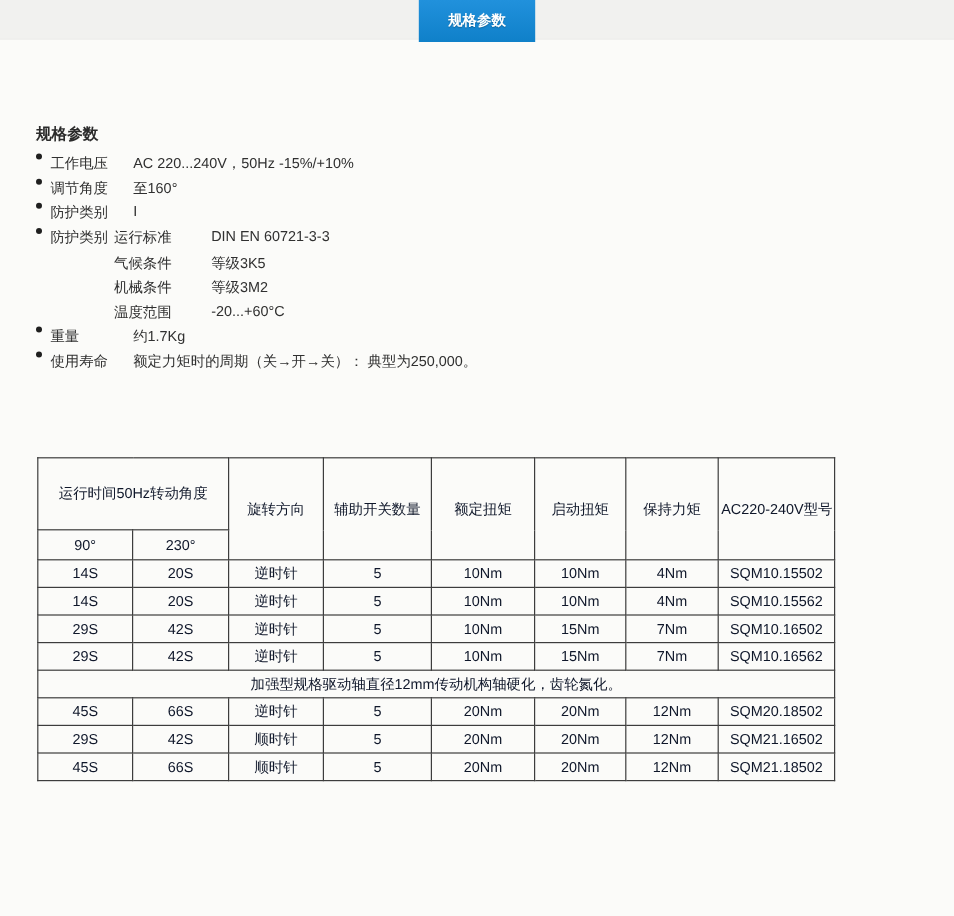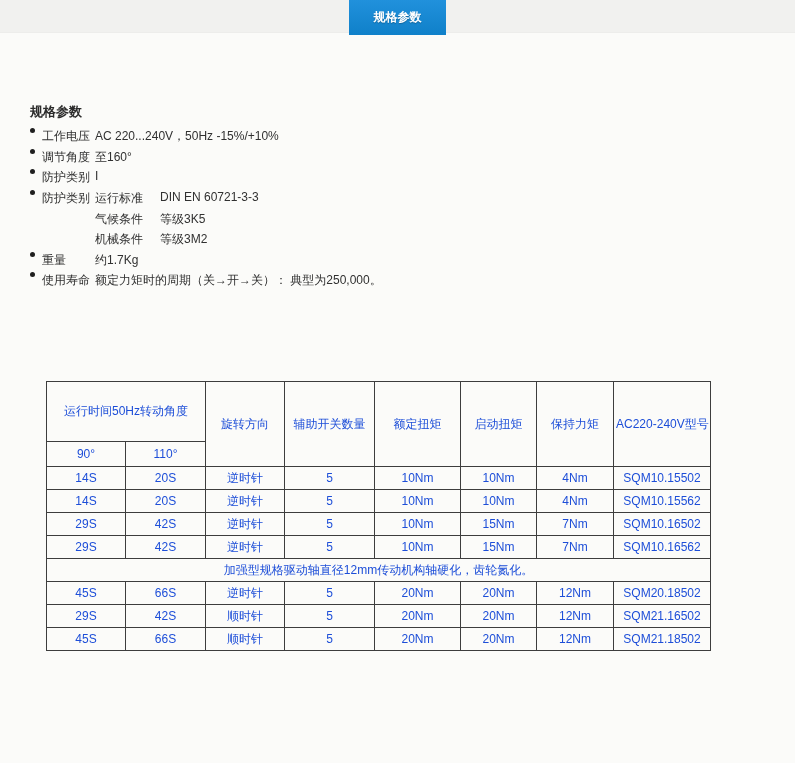--- a/index.html
+++ b/index.html
@@ -27,25 +27,25 @@
   .section-title {
     position:absolute; left:30px; top:103px;
     font-size:13px; font-weight:bold; color:#2b2b2b;
   }
   .spec-list { position:absolute; left:30px; top:128px; width:700px; }
   .srow { display:flex; align-items:flex-start; height:20.65px; font-size:12px; }
   .b { width:12px; display:flex; align-items:center; }
   .b.dot::before { content:''; display:block; width:5px; height:5px; background:#1f1f1f; border-radius:50%; }
   .lbl { width:53px; white-space:nowrap; }
   .sub { width:65px; white-space:nowrap; }
-  .val { white-space:nowrap; }
+  .val { white-space:nowrap;margin-left:16px; }
   table.spec {
-    position:absolute; left:46px; top:381px;
+    position:absolute; left:31px; top:381px;
     width:664px; border-collapse:collapse; table-layout:fixed;
-    font-size:12px; color:#1d4ed8;
+    font-size:12px; color:#0f172a;
   }
   table.spec th, table.spec td {
     border:1px solid #3d3d3d;
     text-align:center; vertical-align:middle;
     font-weight:normal;
     padding:0 2px;
     overflow:hidden; white-space:nowrap;
   }
   tr.h1 th { height:60px; }
   tr.h2 th { height:25px; }
@@ -88,20 +88,26 @@
     <span class="b"></span>
     <span class="lbl"></span>
     <span class="sub">气候条件</span>
     <span class="val">等级3K5</span>
   </div>
   <div class="srow">
     <span class="b"></span>
     <span class="lbl"></span>
     <span class="sub">机械条件</span>
     <span class="val">等级3M2</span>
+  </div>
+  <div class="srow">
+    <span class="b"></span>
+    <span class="lbl"></span>
+    <span class="sub">温度范围</span>
+    <span class="val">-20...+60°C</span>
   </div>
   <div class="srow">
     <span class="b dot"></span>
     <span class="lbl">重量</span>
     <span class="val">约1.7Kg</span>
   </div>
   <div class="srow">
     <span class="b dot"></span>
     <span class="lbl">使用寿命</span>
     <span class="val">额定力矩时的周期（关→开→关）： 典型为250,000。</span>
@@ -124,21 +130,21 @@
     <th colspan="2">运行时间50Hz转动角度</th>
     <th rowspan="2">旋转方向</th>
     <th rowspan="2">辅助开关数量</th>
     <th rowspan="2">额定扭矩</th>
     <th rowspan="2">启动扭矩</th>
     <th rowspan="2">保持力矩</th>
     <th rowspan="2">AC220-240V型号</th>
   </tr>
   <tr class="h2">
     <th>90°</th>
-    <th>110°</th>
+    <th>230°</th>
   </tr>
   <tr class="dr">
     <td>14S</td>
     <td>20S</td>
     <td>逆时针</td>
     <td>5</td>
     <td>10Nm</td>
     <td>10Nm</td>
     <td>4Nm</td>
     <td>SQM10.15502</td>

